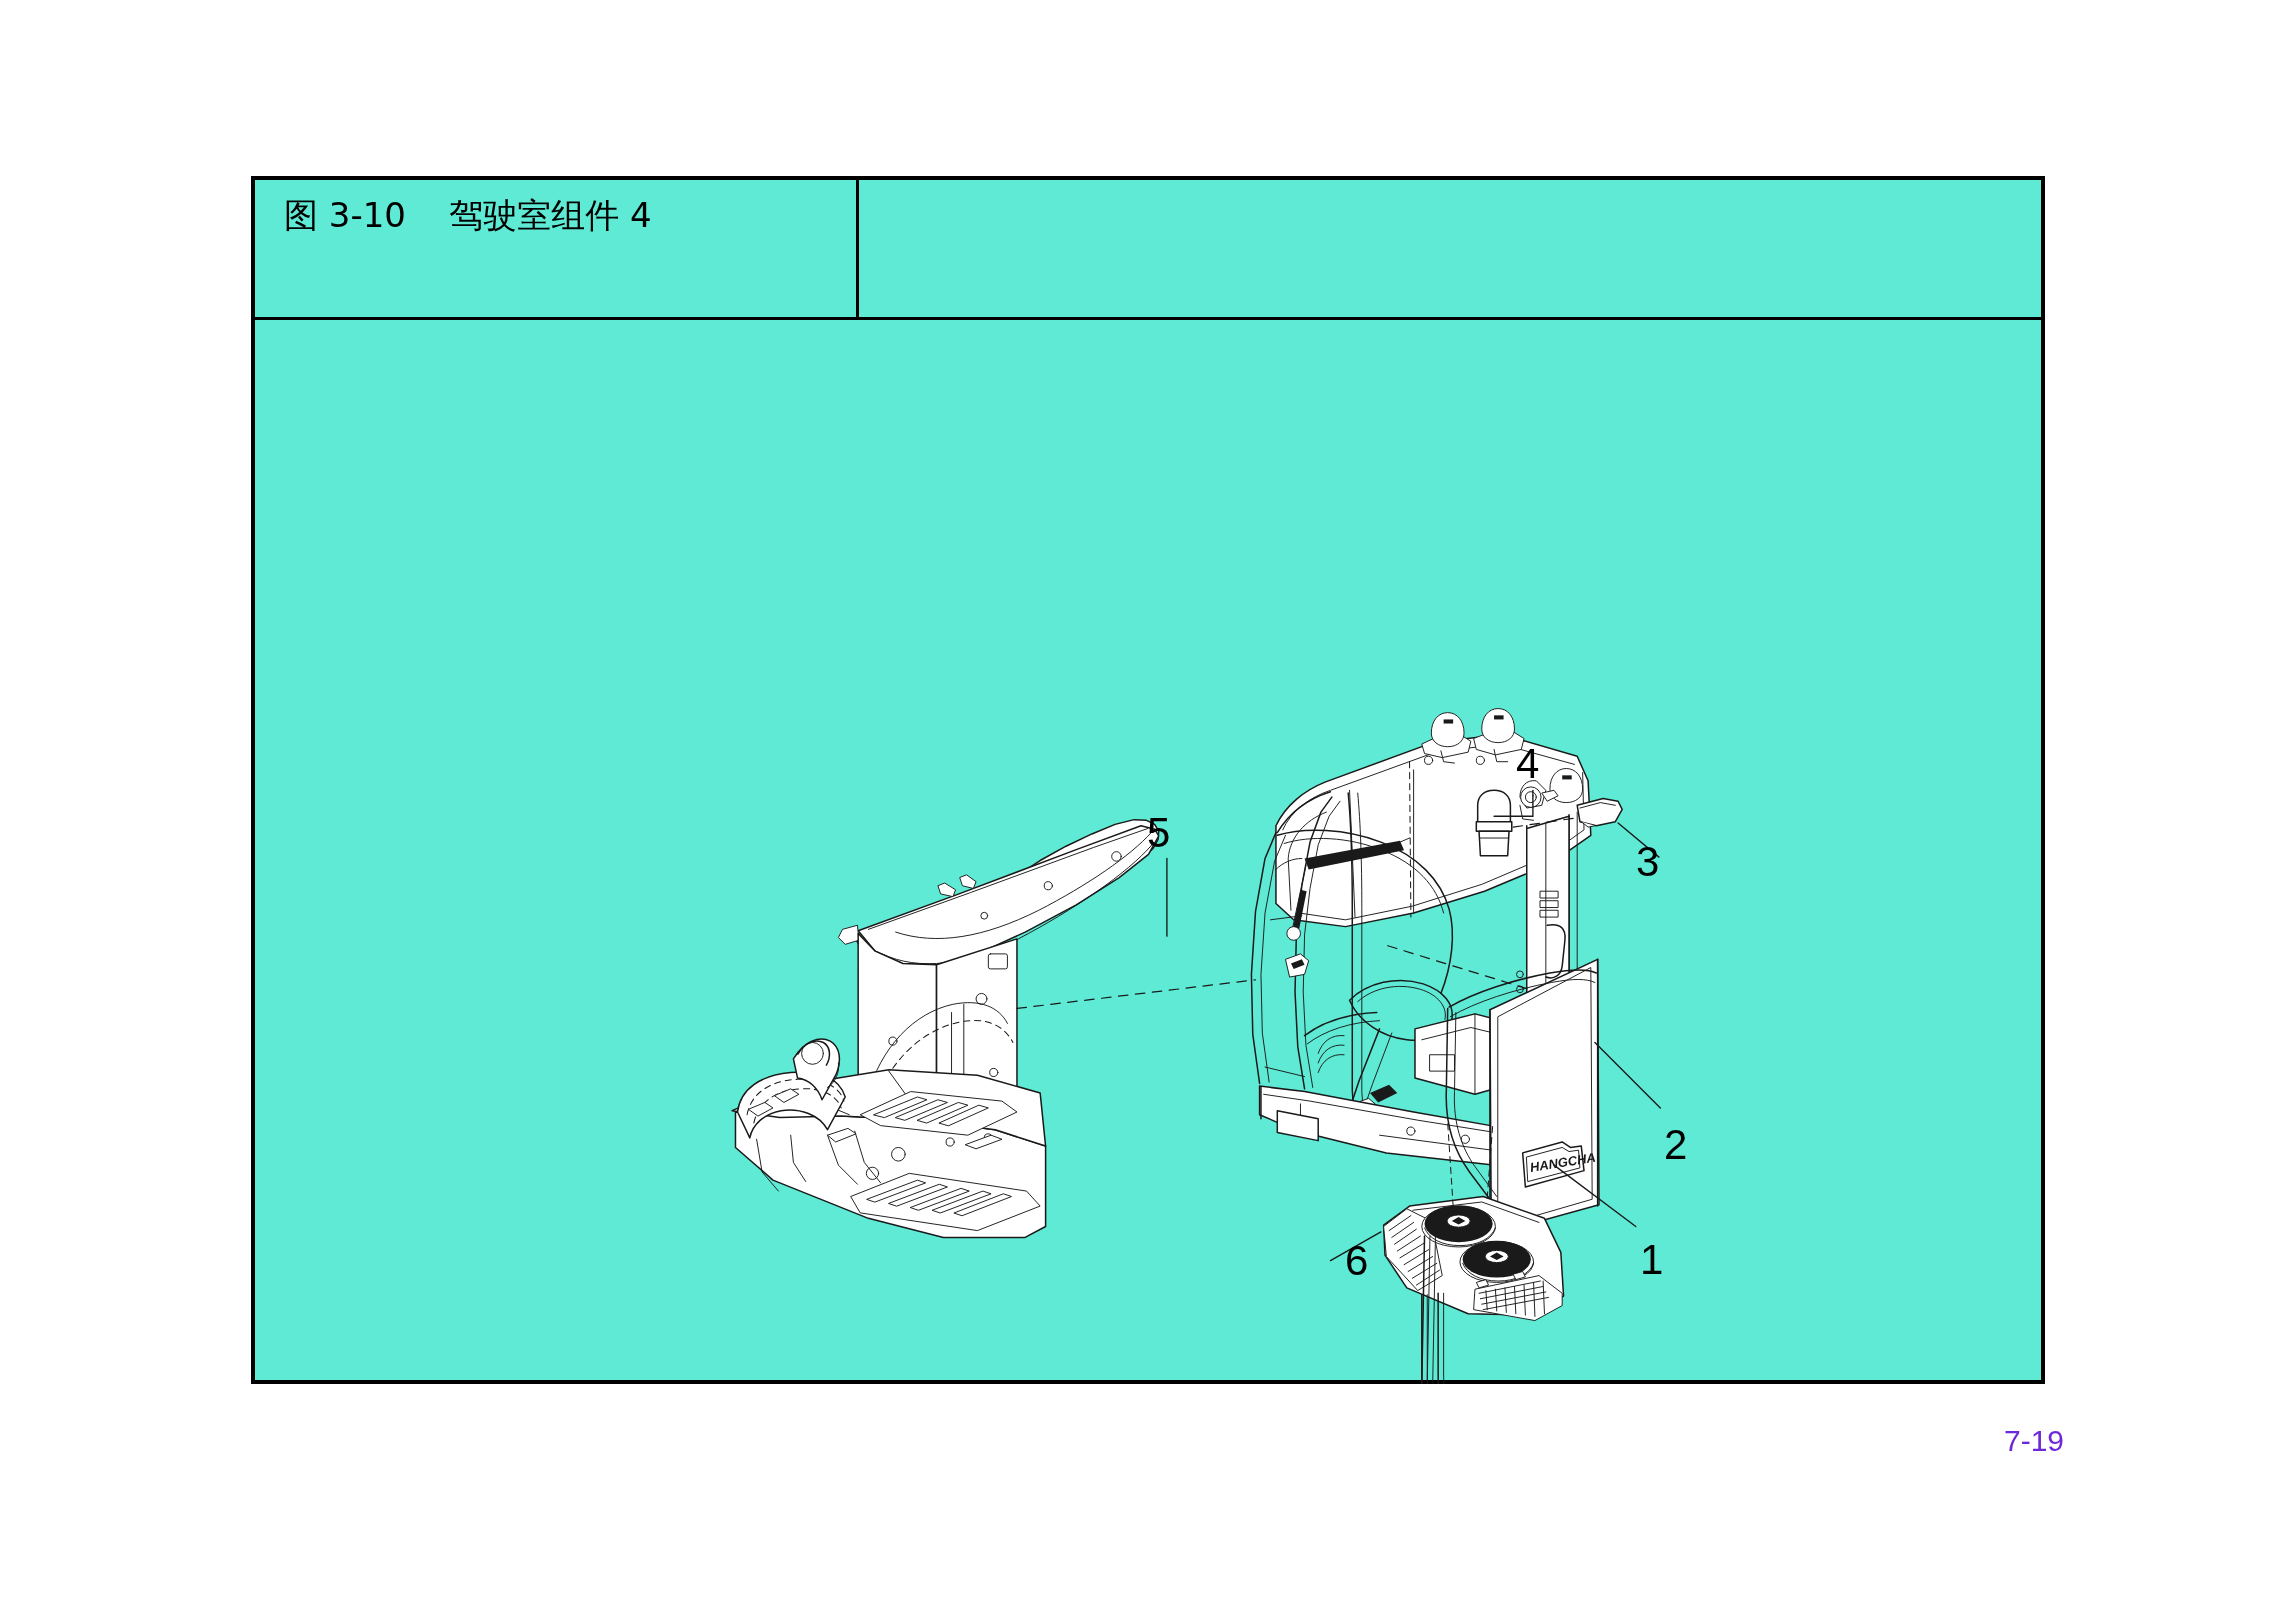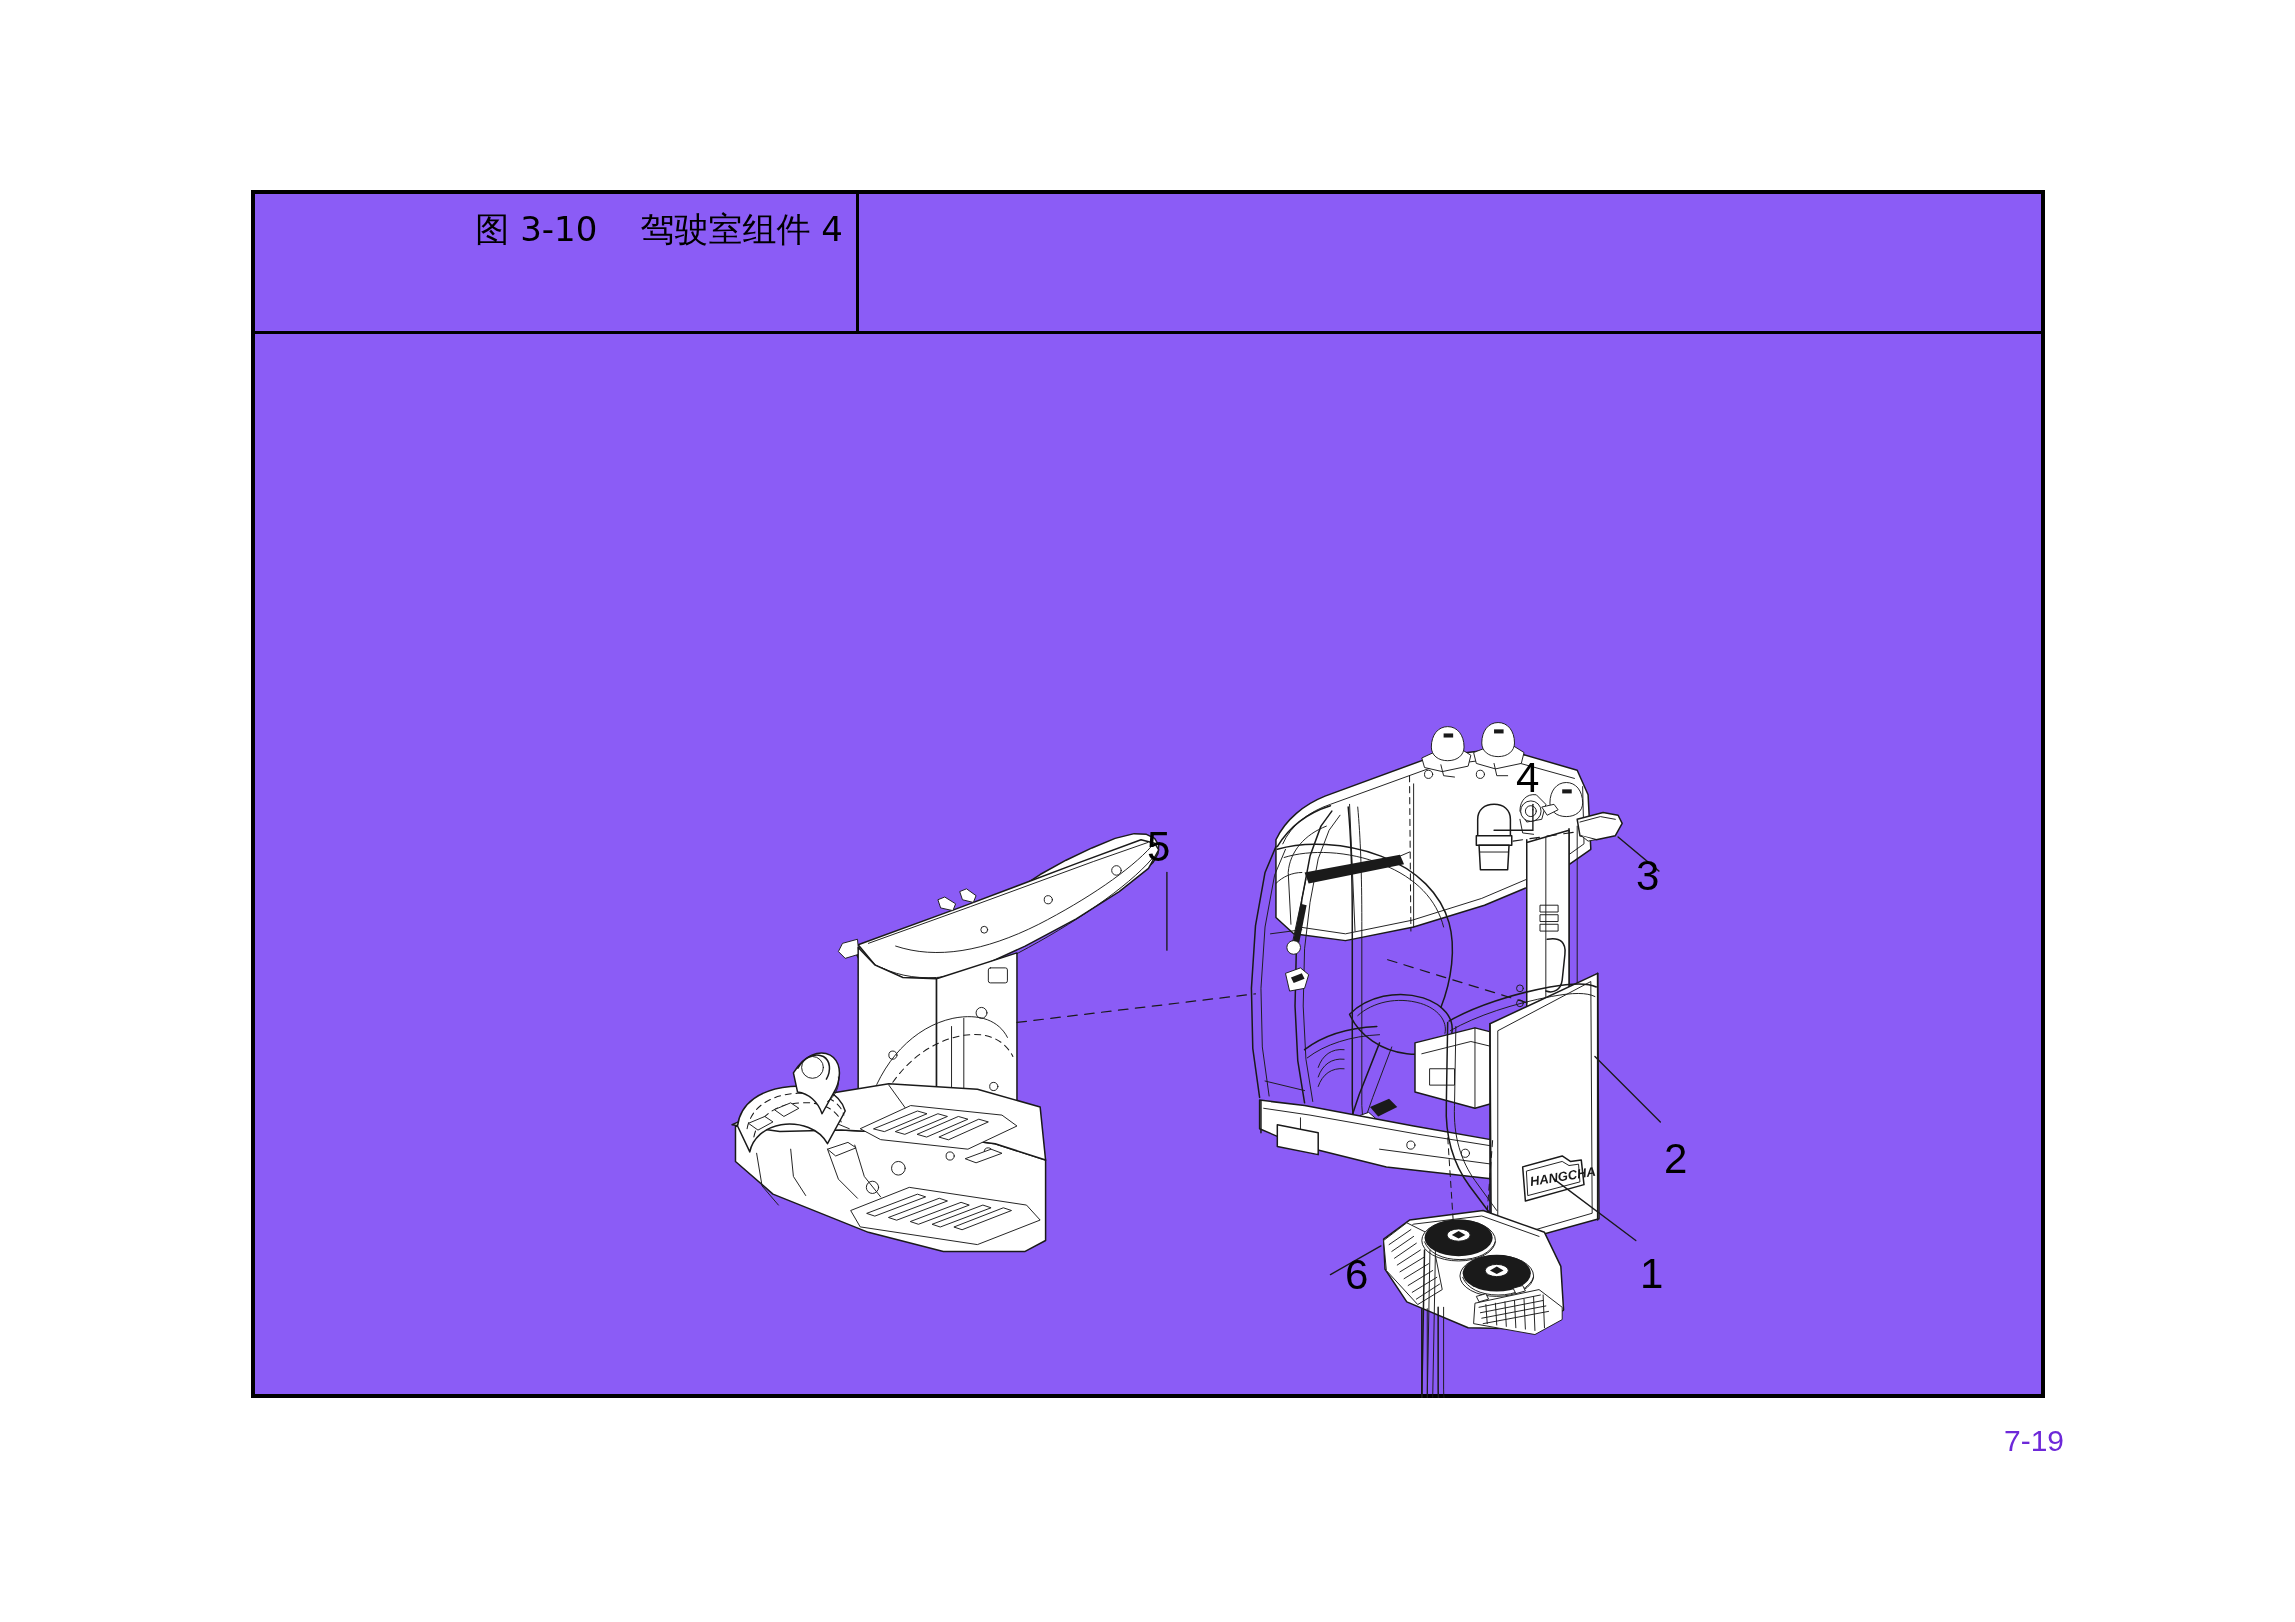--- a/index.html
+++ b/index.html
@@ -19,27 +19,26 @@
     left: 0; top: 0;
     width: 2295px;
     height: 1622px;
     background: #ffffff;
   }
 
   
   .frame {
     position: absolute;
     left: 251px;
-    top: 190px;
+    top: 176px;
     width: 1794px;
     height: 1208px;
     border: 4.1px solid #000000;
     box-sizing: border-box;
-    background: #8b5cf6;
-    text-align: right;
+    background: #5eead4;
   }
 
   
   .titleblock {
     position: absolute;
     left: 0; top: 0;
     width: 100%;
     height: 140px;
     box-sizing: border-box;
     border-bottom: 3.4px solid #000000;

